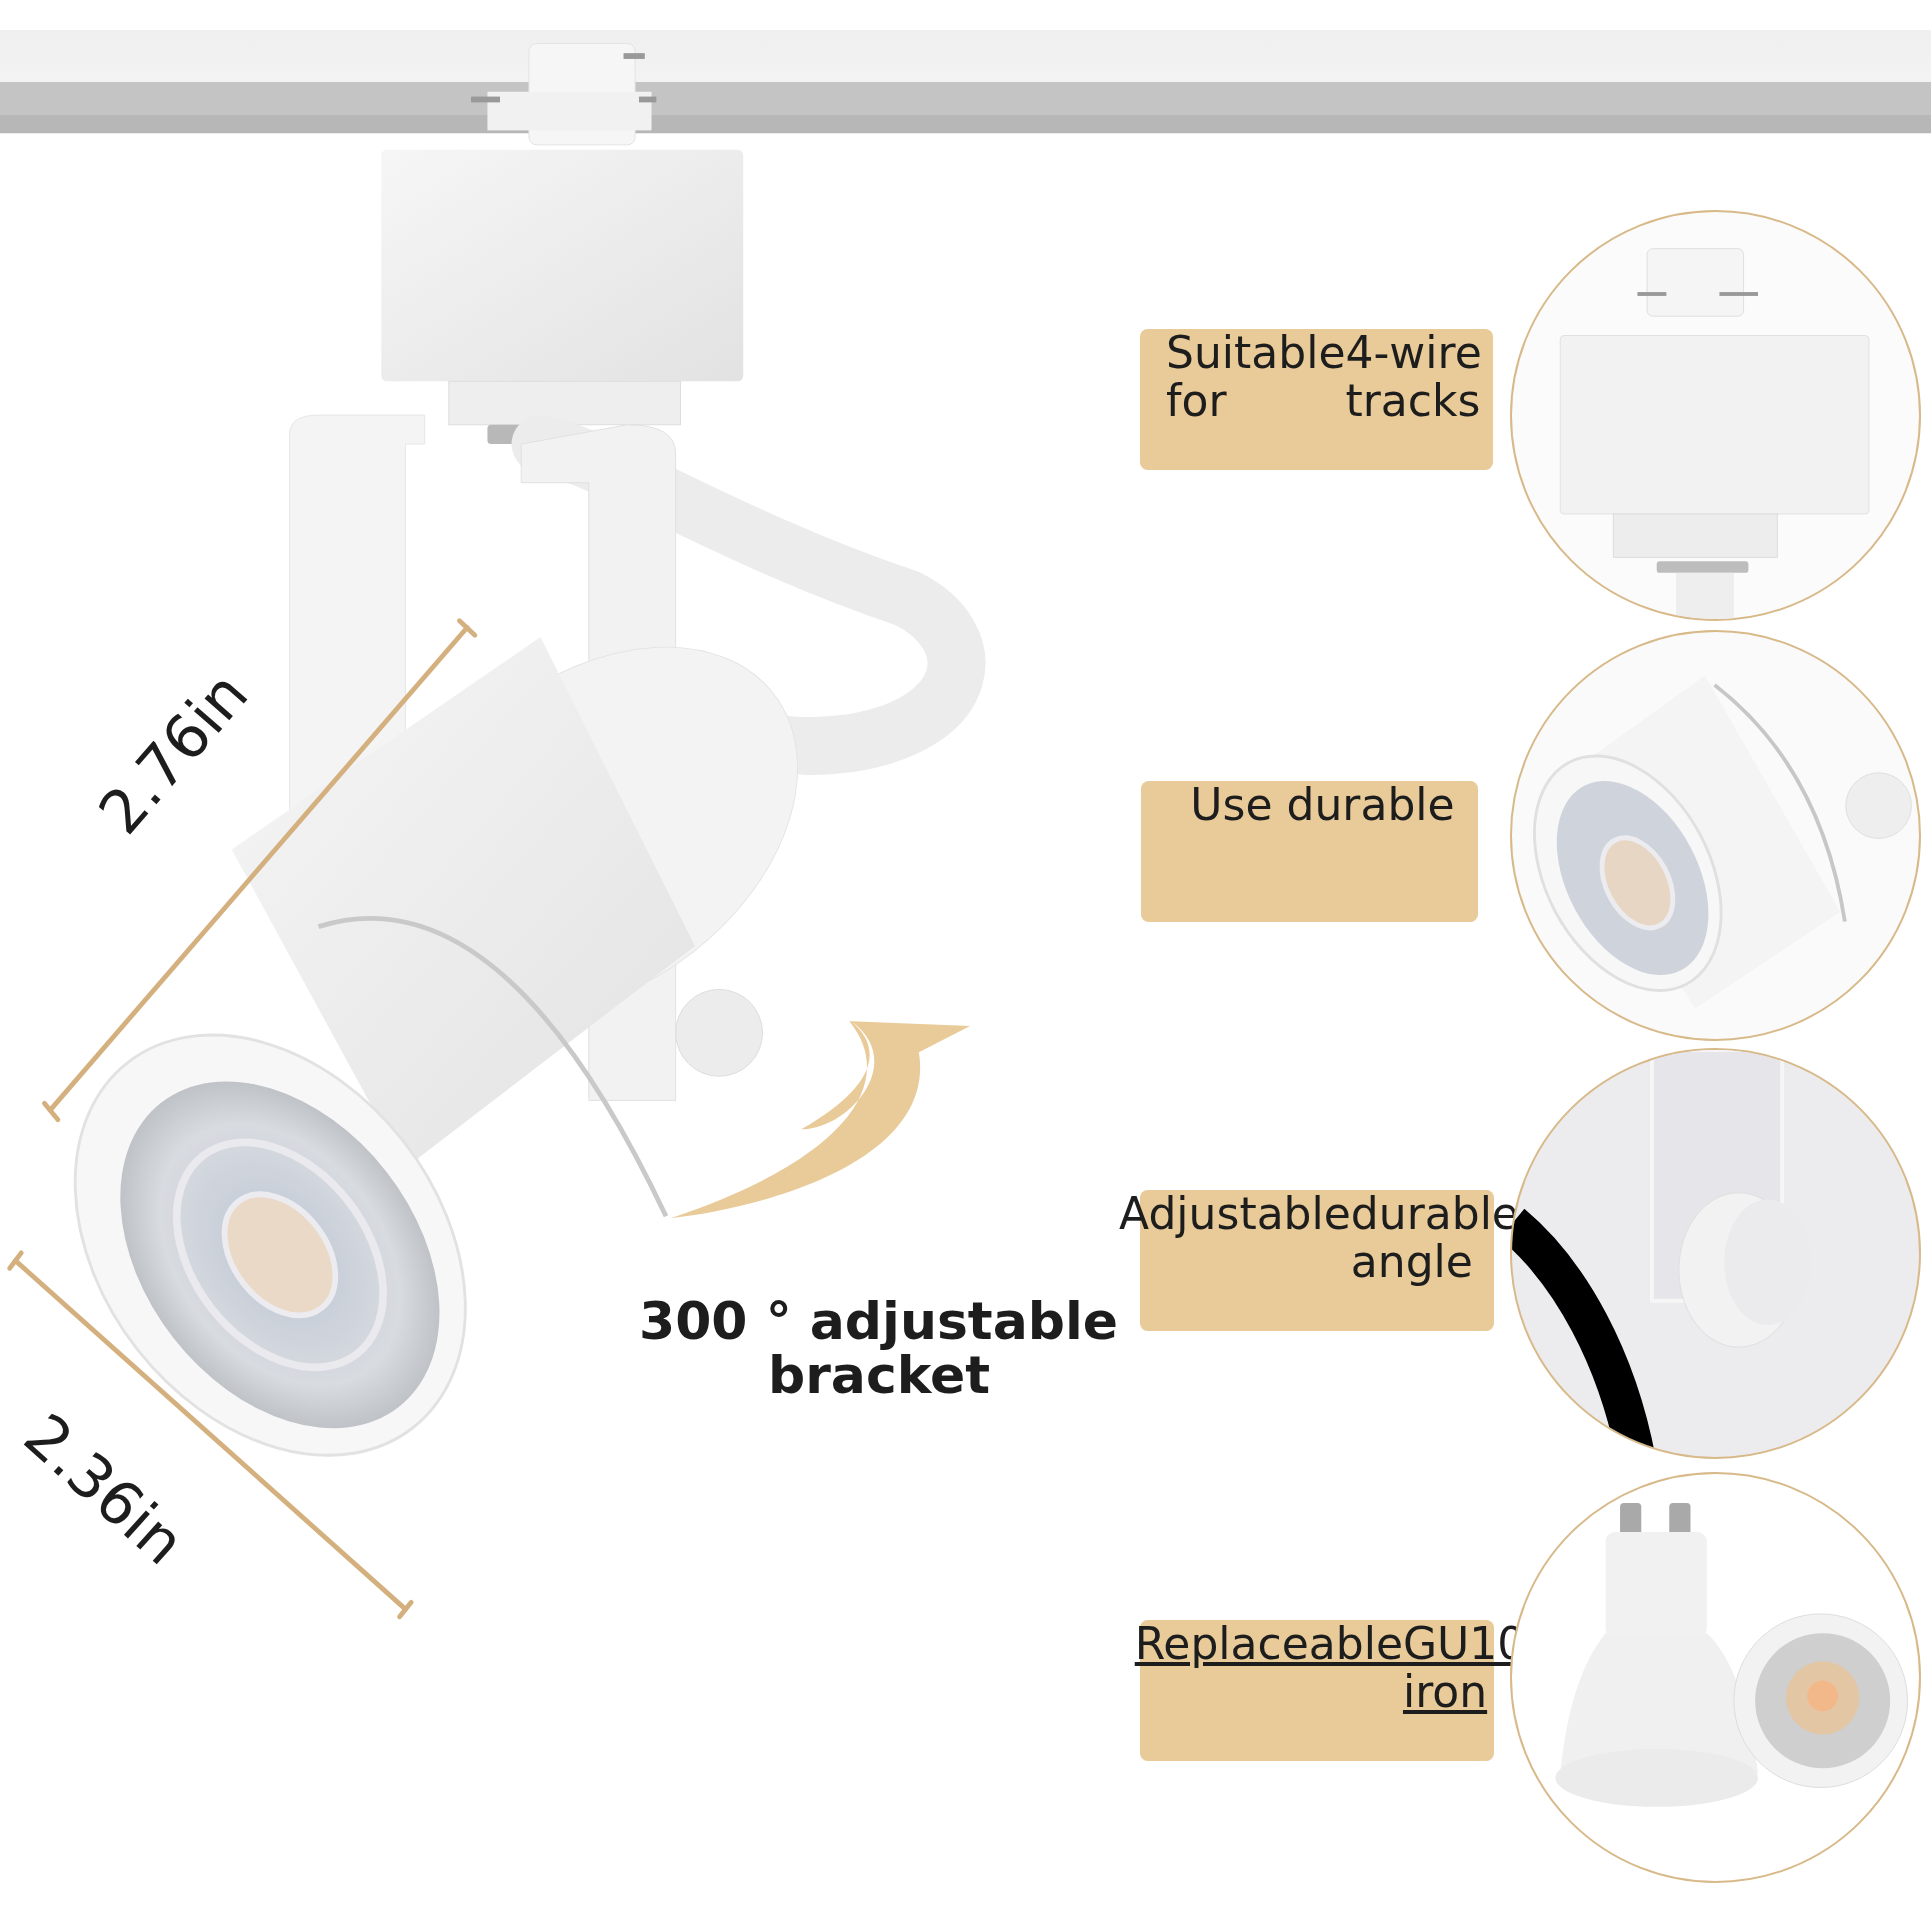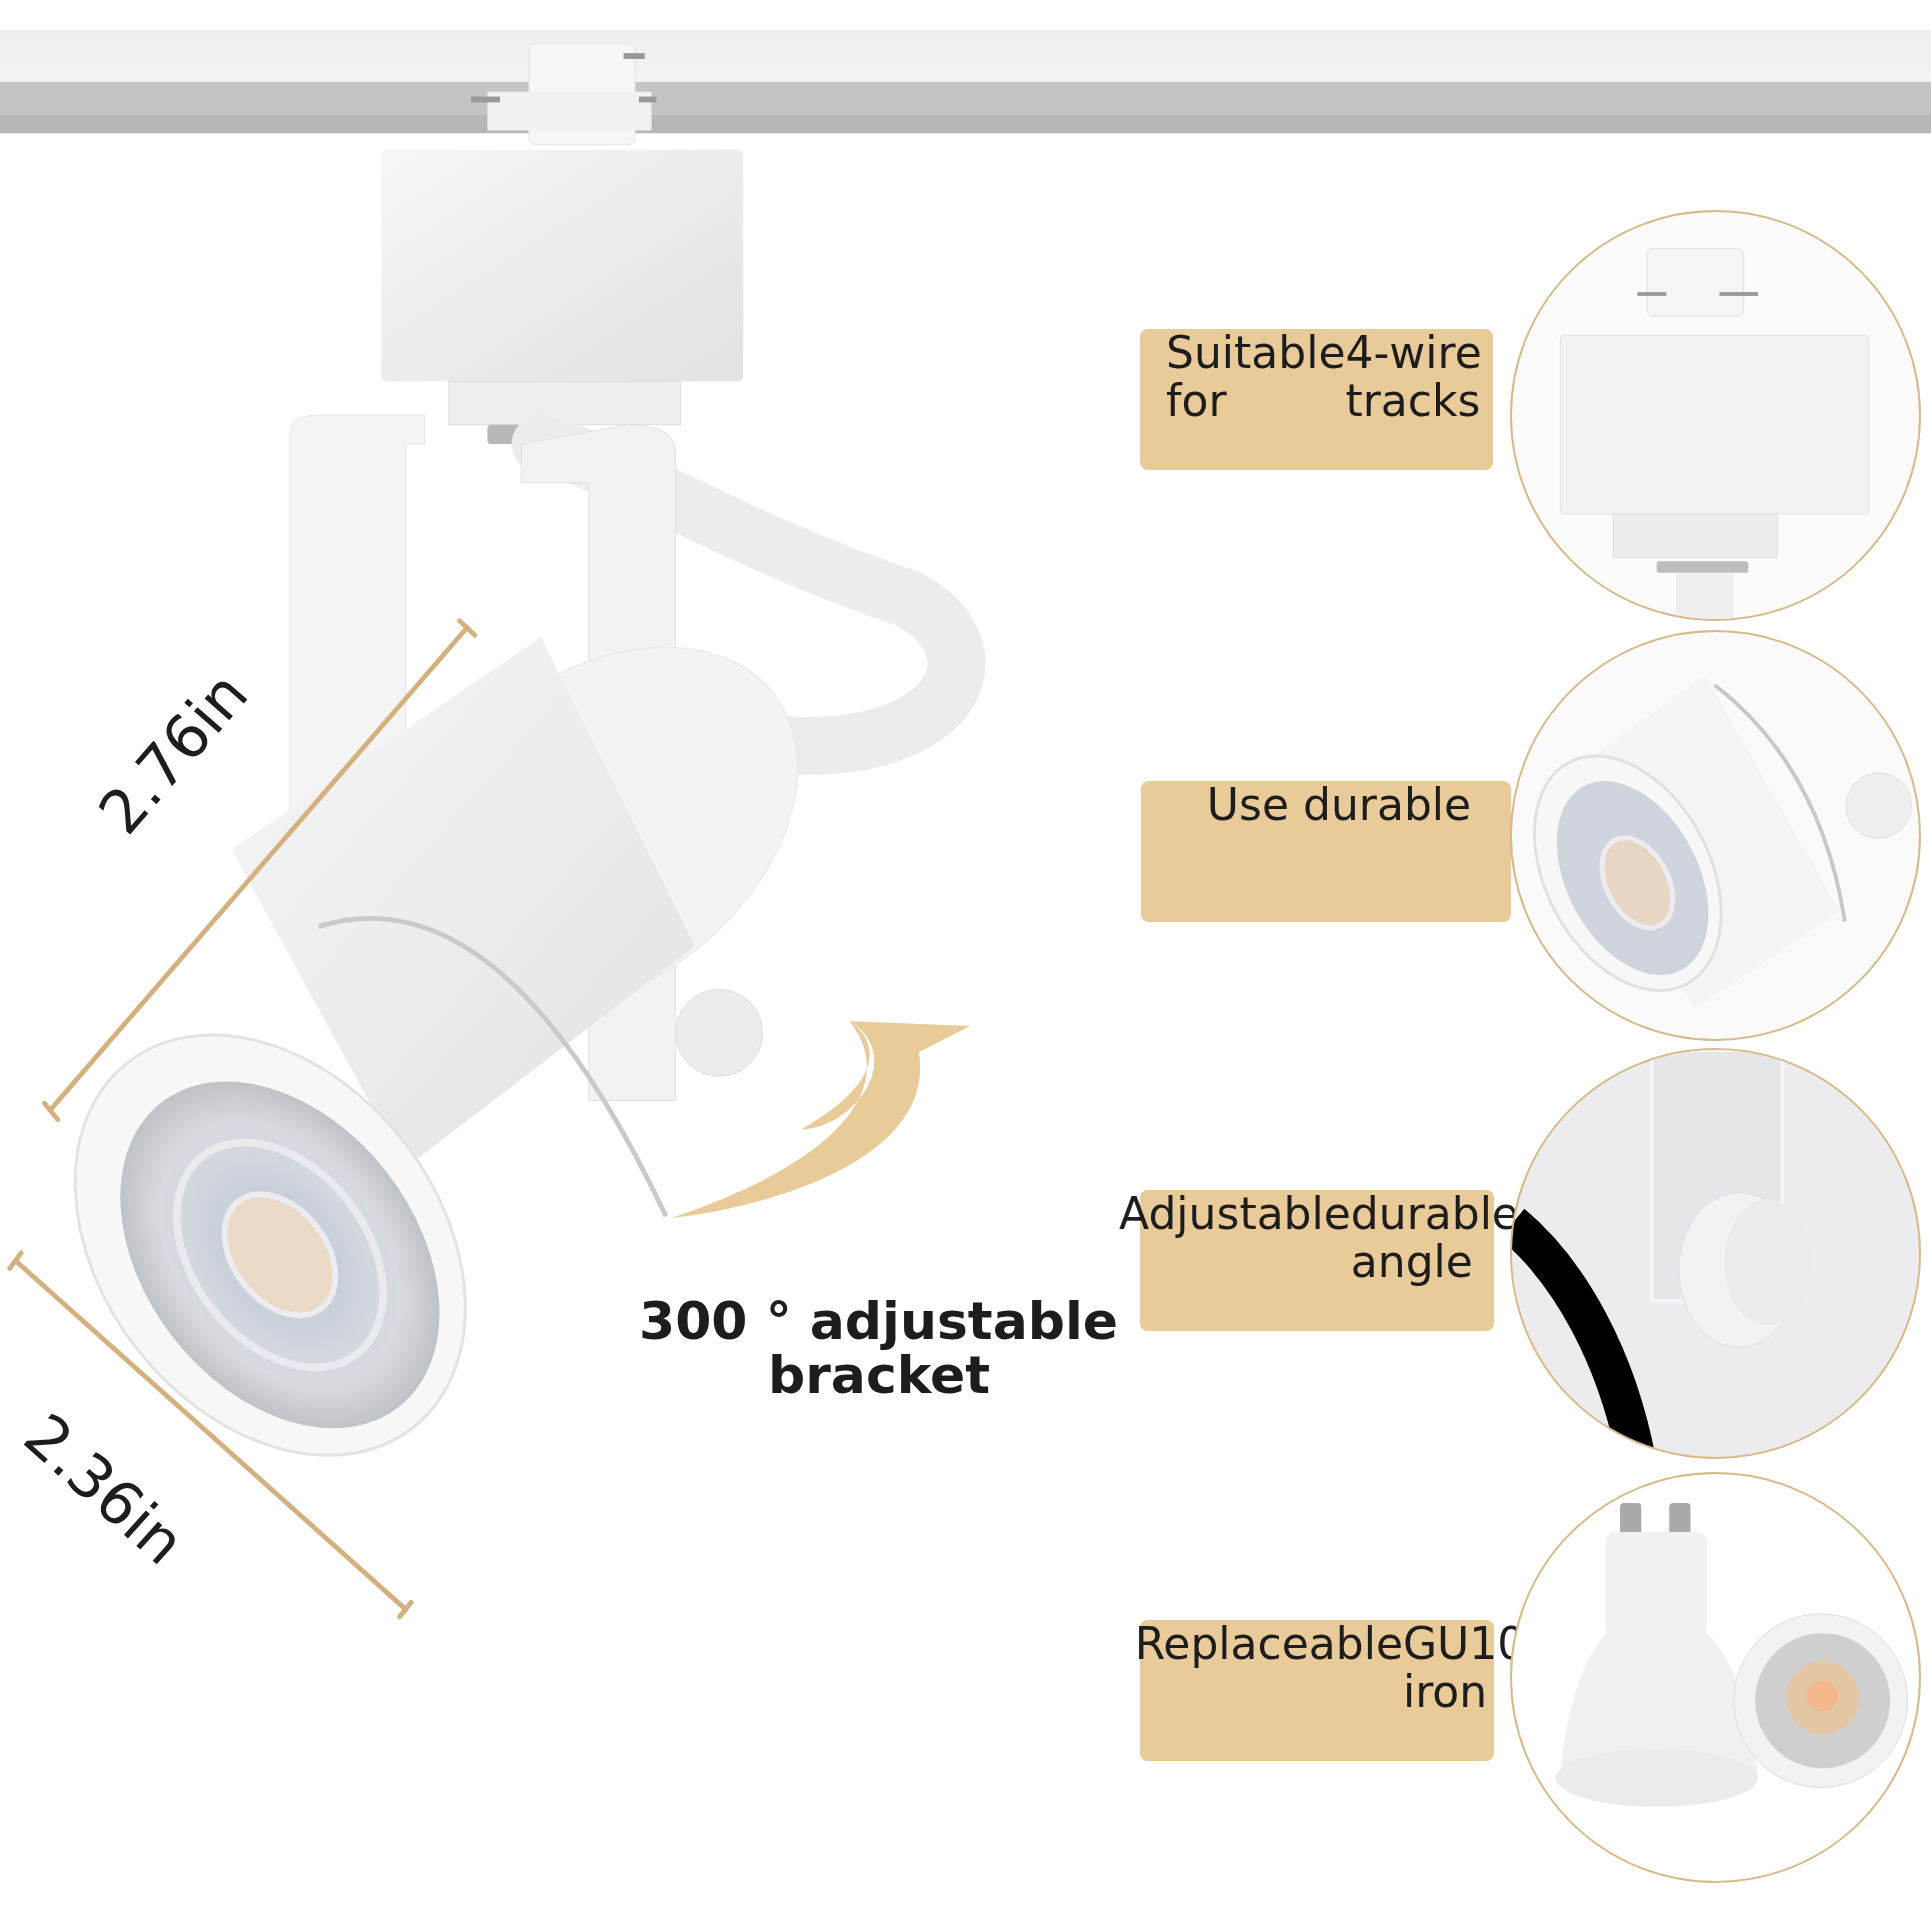--- a/index.html
+++ b/index.html
@@ -81,28 +81,28 @@
 <div class="dim-text" style="left:85px;top:801px;transform:rotate(-49deg);transform-origin:0 0;">2.76in</div>
 <div class="dim-text" style="left:58px;top:1400px;transform:rotate(42deg);transform-origin:0 0;">2.36in</div>
 
 <div class="caption" style="left:639px;top:1279px;margin-top:12px;">300 °   adjustable</div>
 <div class="caption" style="left:768px;top:1345px;">bracket</div>
 
 <div class="label-box" style="left:1140px;top:329px;width:353px;height:141px;">
   <span>Suitable for</span>
   <span>4-wire tracks</span>
 </div>
-<div class="label-box" style="left:1141px;top:781px;width:370px;height:141px;">
+<div class="label-box" style="left:1141px;top:781px;width:337px;height:141px;">
   <span>Use durable</span>
 </div>
 <div class="label-box" style="left:1140px;top:1190px;width:354px;height:141px;padding-left:4px;">
   <span>Adjustable</span>
   <span>durable angle</span>
 </div>
-<div class="label-box" style="left:1140px;top:1620px;width:354px;height:141px;">
+<div class="label-box" style="left:1140px;top:1620px;width:354px;height:141px;text-decoration:underline;">
   <span>Replaceable</span>
   <span>GU10 iron</span>
 </div>
 
 <div class="circle" style="left:1510px;top:210px;background:#fbfbfb;">
   <svg width="411" height="411" viewBox="0 0 426 426">
     <rect x="140" y="38" width="100" height="70" rx="6" fill="#f5f5f5" stroke="#dedede"></rect>
     <rect x="130" y="83" width="30" height="4" fill="#999"></rect>
     <rect x="215" y="83" width="40" height="4" fill="#999"></rect>
     <rect x="50" y="128" width="320" height="185" rx="4" fill="#f2f2f2" stroke="#e0e0e0"></rect>

